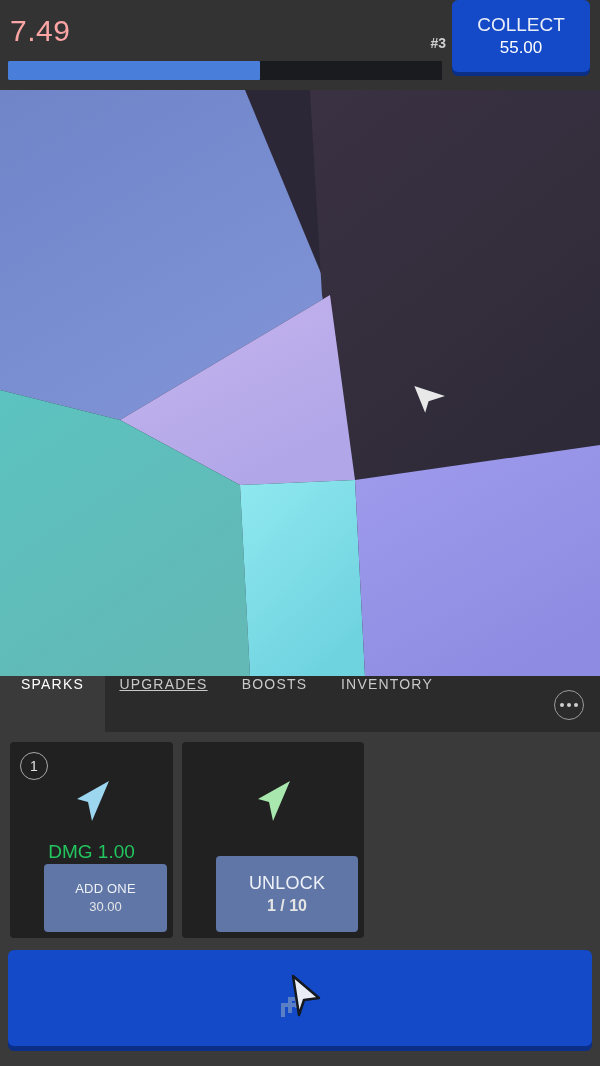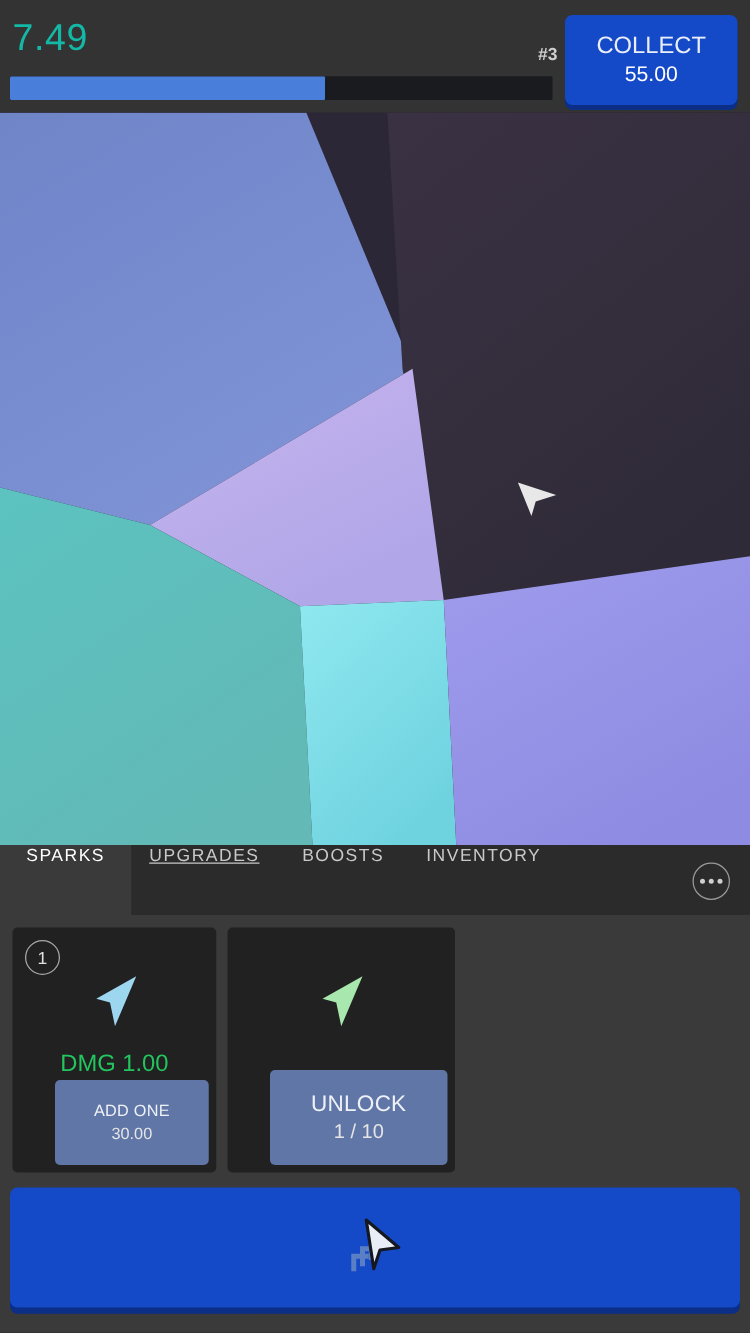--- a/index.html
+++ b/index.html
@@ -7,33 +7,33 @@
     width:600px;height:1066px;overflow:hidden;position:relative;
     font-family:"Liberation Sans","DejaVu Sans",sans-serif;
     -webkit-font-smoothing:antialiased;
   }
   #app{position:absolute;inset:0;background:#333333;}
 
   
   #hud{position:absolute;left:0;top:0;width:600px;height:90px;background:#333333;}
   #currency{
     position:absolute;left:10px;top:14px;
-    font-size:30px;color:#14b8a6;letter-spacing:.5px;line-height:34px;
+    font-size:30px;color:#fca5a5;letter-spacing:.5px;line-height:34px;
   }
   #rank{
     position:absolute;left:404px;top:35px;width:42px;text-align:right;
     font-size:14px;color:#cfcfcf;font-weight:bold;
   }
   #xpbar{
     position:absolute;left:8px;top:61px;width:434px;height:19px;
     background:#191b1f;border-radius:1px;overflow:hidden;
   }
   #xpfill{height:100%;background:#4a7edb;border-radius:1px;}
   #collect-btn{
-    position:absolute;left:452px;top:12px;width:138px;height:72px;
+    position:absolute;left:452px;top:0;width:138px;height:72px;
     background:#1449c8;border-radius:6px;
     box-shadow:0 4px 0 0 #0b2f86;
     display:flex;flex-direction:column;align-items:center;justify-content:center;
     cursor:pointer;
   }
   #collect-btn .l1{font-size:19px;color:#e9eef8;line-height:24px;}
   #collect-btn .l2{font-size:17px;color:#ffffff;line-height:22px;}
 
   
   #canvas-wrap{position:absolute;left:0;top:90px;width:600px;height:586px;overflow:hidden;background:#2c2736;}
@@ -79,21 +79,21 @@
   }
   .btnrow{position:absolute;left:6px;right:6px;bottom:6px;display:flex;gap:6px;margin-left:28px;}
   .cbtn{
     flex:1;height:68px;background:#5f76a6;border-radius:4px;
     display:flex;flex-direction:column;align-items:center;justify-content:center;
     cursor:pointer;
   }
   .cbtn .t1{font-size:13px;color:#eef1f7;line-height:18px;letter-spacing:.2px;}
   .cbtn .t2{font-size:13px;color:#e5e5e5;line-height:18px;}
   .cbtn.wide .t1{font-size:18px;line-height:24px;}
-  .cbtn.wide .t2{font-size:16px;line-height:22px;}
+  .cbtn.wide .t2{font-size:16px;line-height:22px;font-weight:bold;}
 
   
   #action-btn{
     position:absolute;left:8px;top:950px;width:584px;height:96px;
     background:#1449c8;border-radius:6px;box-shadow:0 5px 0 0 #0b2f86;
     display:flex;align-items:center;justify-content:center;cursor:pointer;
   }
 </style>
 </head>
 <body>

